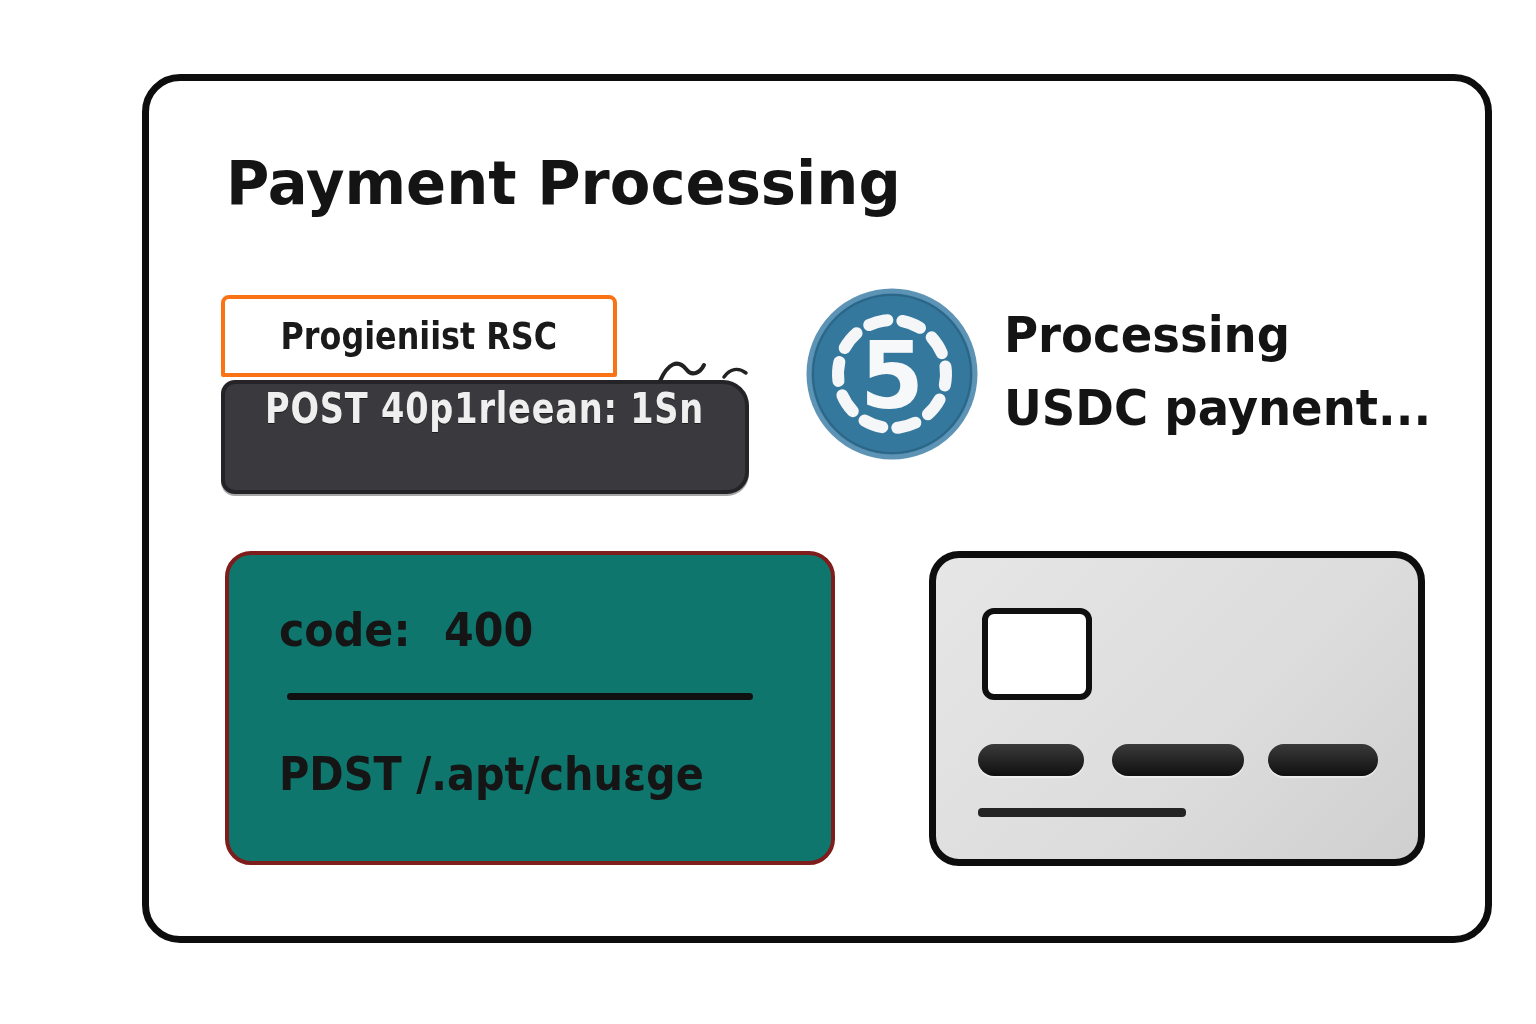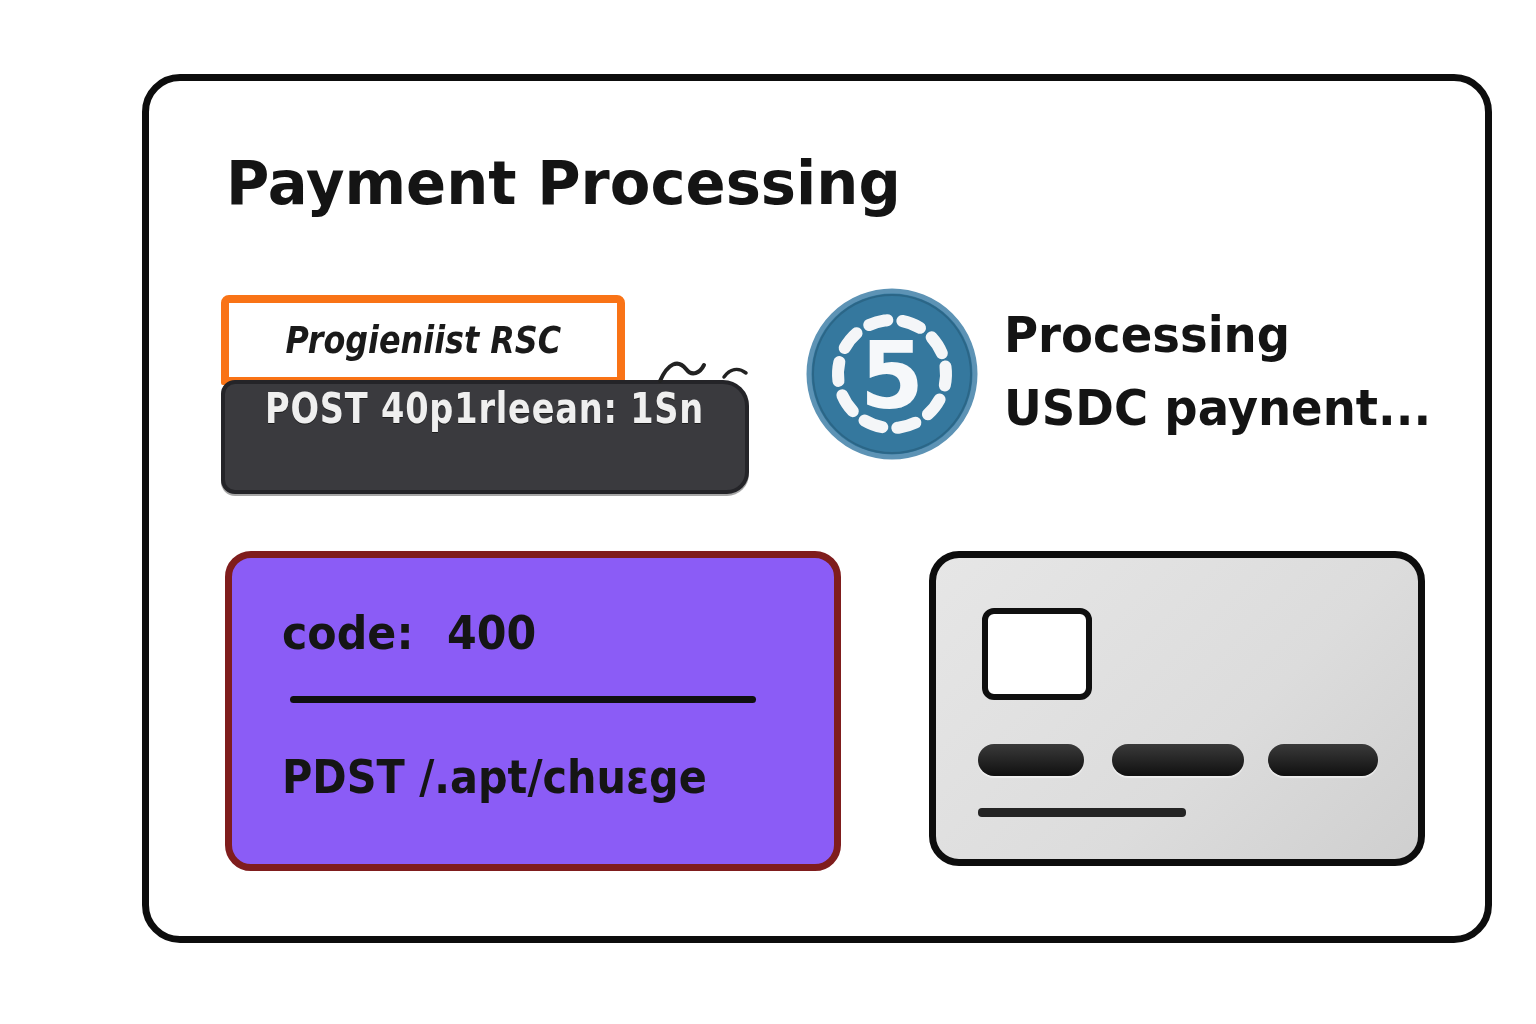--- a/index.html
+++ b/index.html
@@ -13,22 +13,22 @@
     border:7px solid #0d0d0d;border-radius:38px;background:#ffffff;margin-left:47px;
   }
   .title{
     position:absolute;left:77px;top:66px;
     font-size:61px;font-weight:700;letter-spacing:0px;color:#141414;
     white-space:nowrap;transform:scaleX(.97);transform-origin:left center;
   }
   
   .badge{
     position:absolute;left:72px;top:214px;width:388px;height:74px;
-    background:#ffffff;border:8px solid #f97316;border-radius:8px 8px 2px 2px;
-    display:flex;align-items:center;justify-content:center;font-style:italic;
+    background:#ffffff;border:4px solid #f97316;border-radius:8px 8px 2px 2px;
+    display:flex;align-items:center;justify-content:center;
   }
   .badge span{
     font-size:37px;font-weight:700;letter-spacing:0px;color:#1a1a1a;
     display:inline-block;transform:scaleX(.86);white-space:nowrap;
   }
   
   .api-pill{
     position:absolute;left:72px;top:299px;width:520px;height:106px;
     background:#3a3a3e;border:4px solid #242428;border-radius:14px 26px 22px 14px;
     display:flex;box-shadow:0 2px 0 rgba(0,0,0,.35);
@@ -43,21 +43,21 @@
   .coin{position:absolute;left:655px;top:205px;width:176px;height:176px;}
   
   .status-text{
     position:absolute;left:855px;top:218px;
     font-size:49px;font-weight:600;line-height:73px;color:#141414;
     transform:scaleX(.95);transform-origin:left top;white-space:nowrap;
   }
   
   .response-box{
     position:absolute;left:76px;top:470px;width:602px;height:306px;
-    background:#8b5cf6;border:7px solid #7f1d1d;border-radius:26px;
+    background:#0f766e;border:4px solid #7f1d1d;border-radius:26px;
   }
   .code-line{
     position:absolute;left:50px;top:48px;font-size:46px;font-weight:600;color:#151515;
     white-space:nowrap;transform:scaleX(.93);transform-origin:left top;
   }
   .code-line .code-value{margin-left:36px;}
   .divider{
     position:absolute;left:58px;top:138px;width:466px;height:7px;background:#101010;border-radius:4px;
   }
   .post-line{

